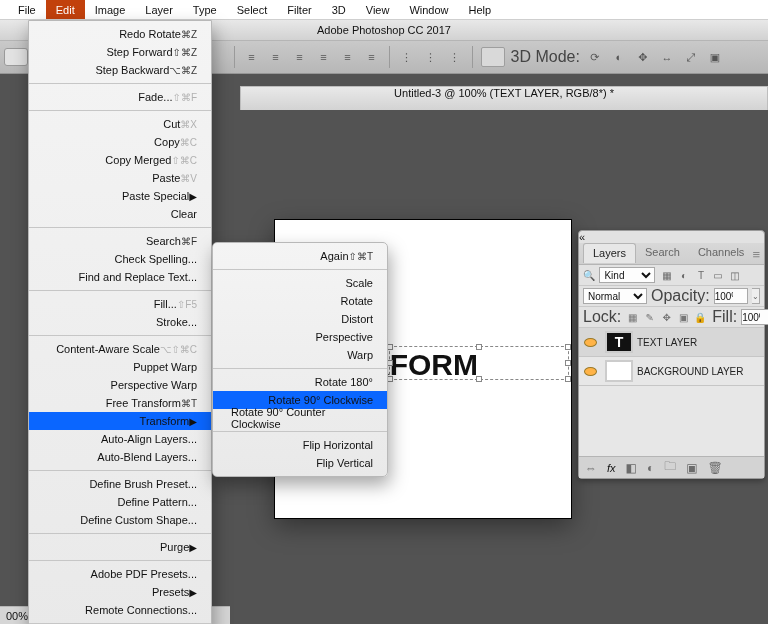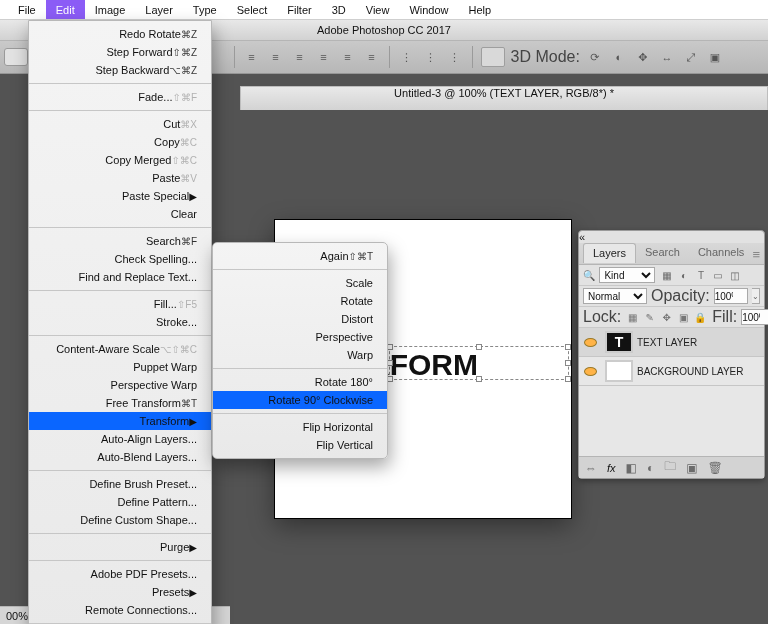--- a/index.html
+++ b/index.html
@@ -1,19 +1,19 @@
 <!DOCTYPE html>
 <html><head>
 <meta charset="utf-8">
 <style>
 *{box-sizing:border-box;margin:0;padding:0;font-family:"Lucida Grande","Helvetica Neue",Arial,sans-serif;font-size:11px;color:#111;-webkit-font-smoothing:antialiased}
 html,body{width:768px;height:624px;overflow:hidden;background:#535353}
 .menubar{height:20px;background:#fff;display:flex;align-items:stretch;padding-left:8px;border-bottom:1px solid #cfcfcf}
 .menubar .mi{padding:0 10px;display:flex;align-items:center;cursor:default}
-.menubar .mi.active{background:#8b5cf6;color:#fff}
+.menubar .mi.active{background:#c2410c;color:#fff}
 .titlebar{height:21px;background:linear-gradient(#e8e8e8,#d2d2d2);color:#444;display:flex;align-items:center;justify-content:center;border-bottom:1px solid #b5b5b5;font-size:12px}
 .opts{height:33px;background:linear-gradient(#c9c9c9,#b7b7b7);border-bottom:1px solid #969696;display:flex;align-items:center;gap:6px;padding:0 4px;overflow:hidden}
 .toolkit{width:24px;height:18px;background:#e2e2e2;border:1px solid #9a9a9a;border-radius:3px}
 .opts .vd{width:1px;height:22px;background:#9a9a9a;margin:0 2px}
 .opts .chip{height:20px;width:24px;background:#d9d9d9;border:1px solid #9e9e9e;border-radius:2px}
 .opts .sml{width:18px;height:18px;display:flex;align-items:center;justify-content:center;color:#555}
 .workspace{position:absolute;left:0;right:0;top:74px;bottom:0;background:#535353}
 .doc-tab{position:absolute;left:240px;right:0;top:12px;height:24px;background:linear-gradient(#e9e9e9,#d3d3d3);border:1px solid #bdbdbd;border-bottom:none;display:flex;align-items:flex-start;justify-content:center;font-size:11px;color:#555}
 .canvas{position:absolute;left:275px;top:146px;width:296px;height:298px;background:#fff;box-shadow:0 0 0 1px #000,0 8px 24px rgba(0,0,0,.4)}
 .canvas .txt{position:absolute;left:0;right:0;top:128px;font-family:Arial,Helvetica,sans-serif;font-weight:700;font-size:30px;letter-spacing:0px;color:#111;text-align:center}
@@ -332,20 +332,23 @@
     <div class="it">
       <span>Warp</span>
     </div>
     <hr>
     <div class="it">
       <span>Rotate 180°</span>
     </div>
     <div class="it hl">
       <span>Rotate 90° Clockwise</span>
     </div>
+    <div class="it">
+      <span>Rotate 90° Counter Clockwise</span>
+    </div>
     <hr>
     <div class="it">
       <span>Flip Horizontal</span>
     </div>
     <div class="it">
       <span>Flip Vertical</span>
     </div>
   </div>
 
 </body></html>

